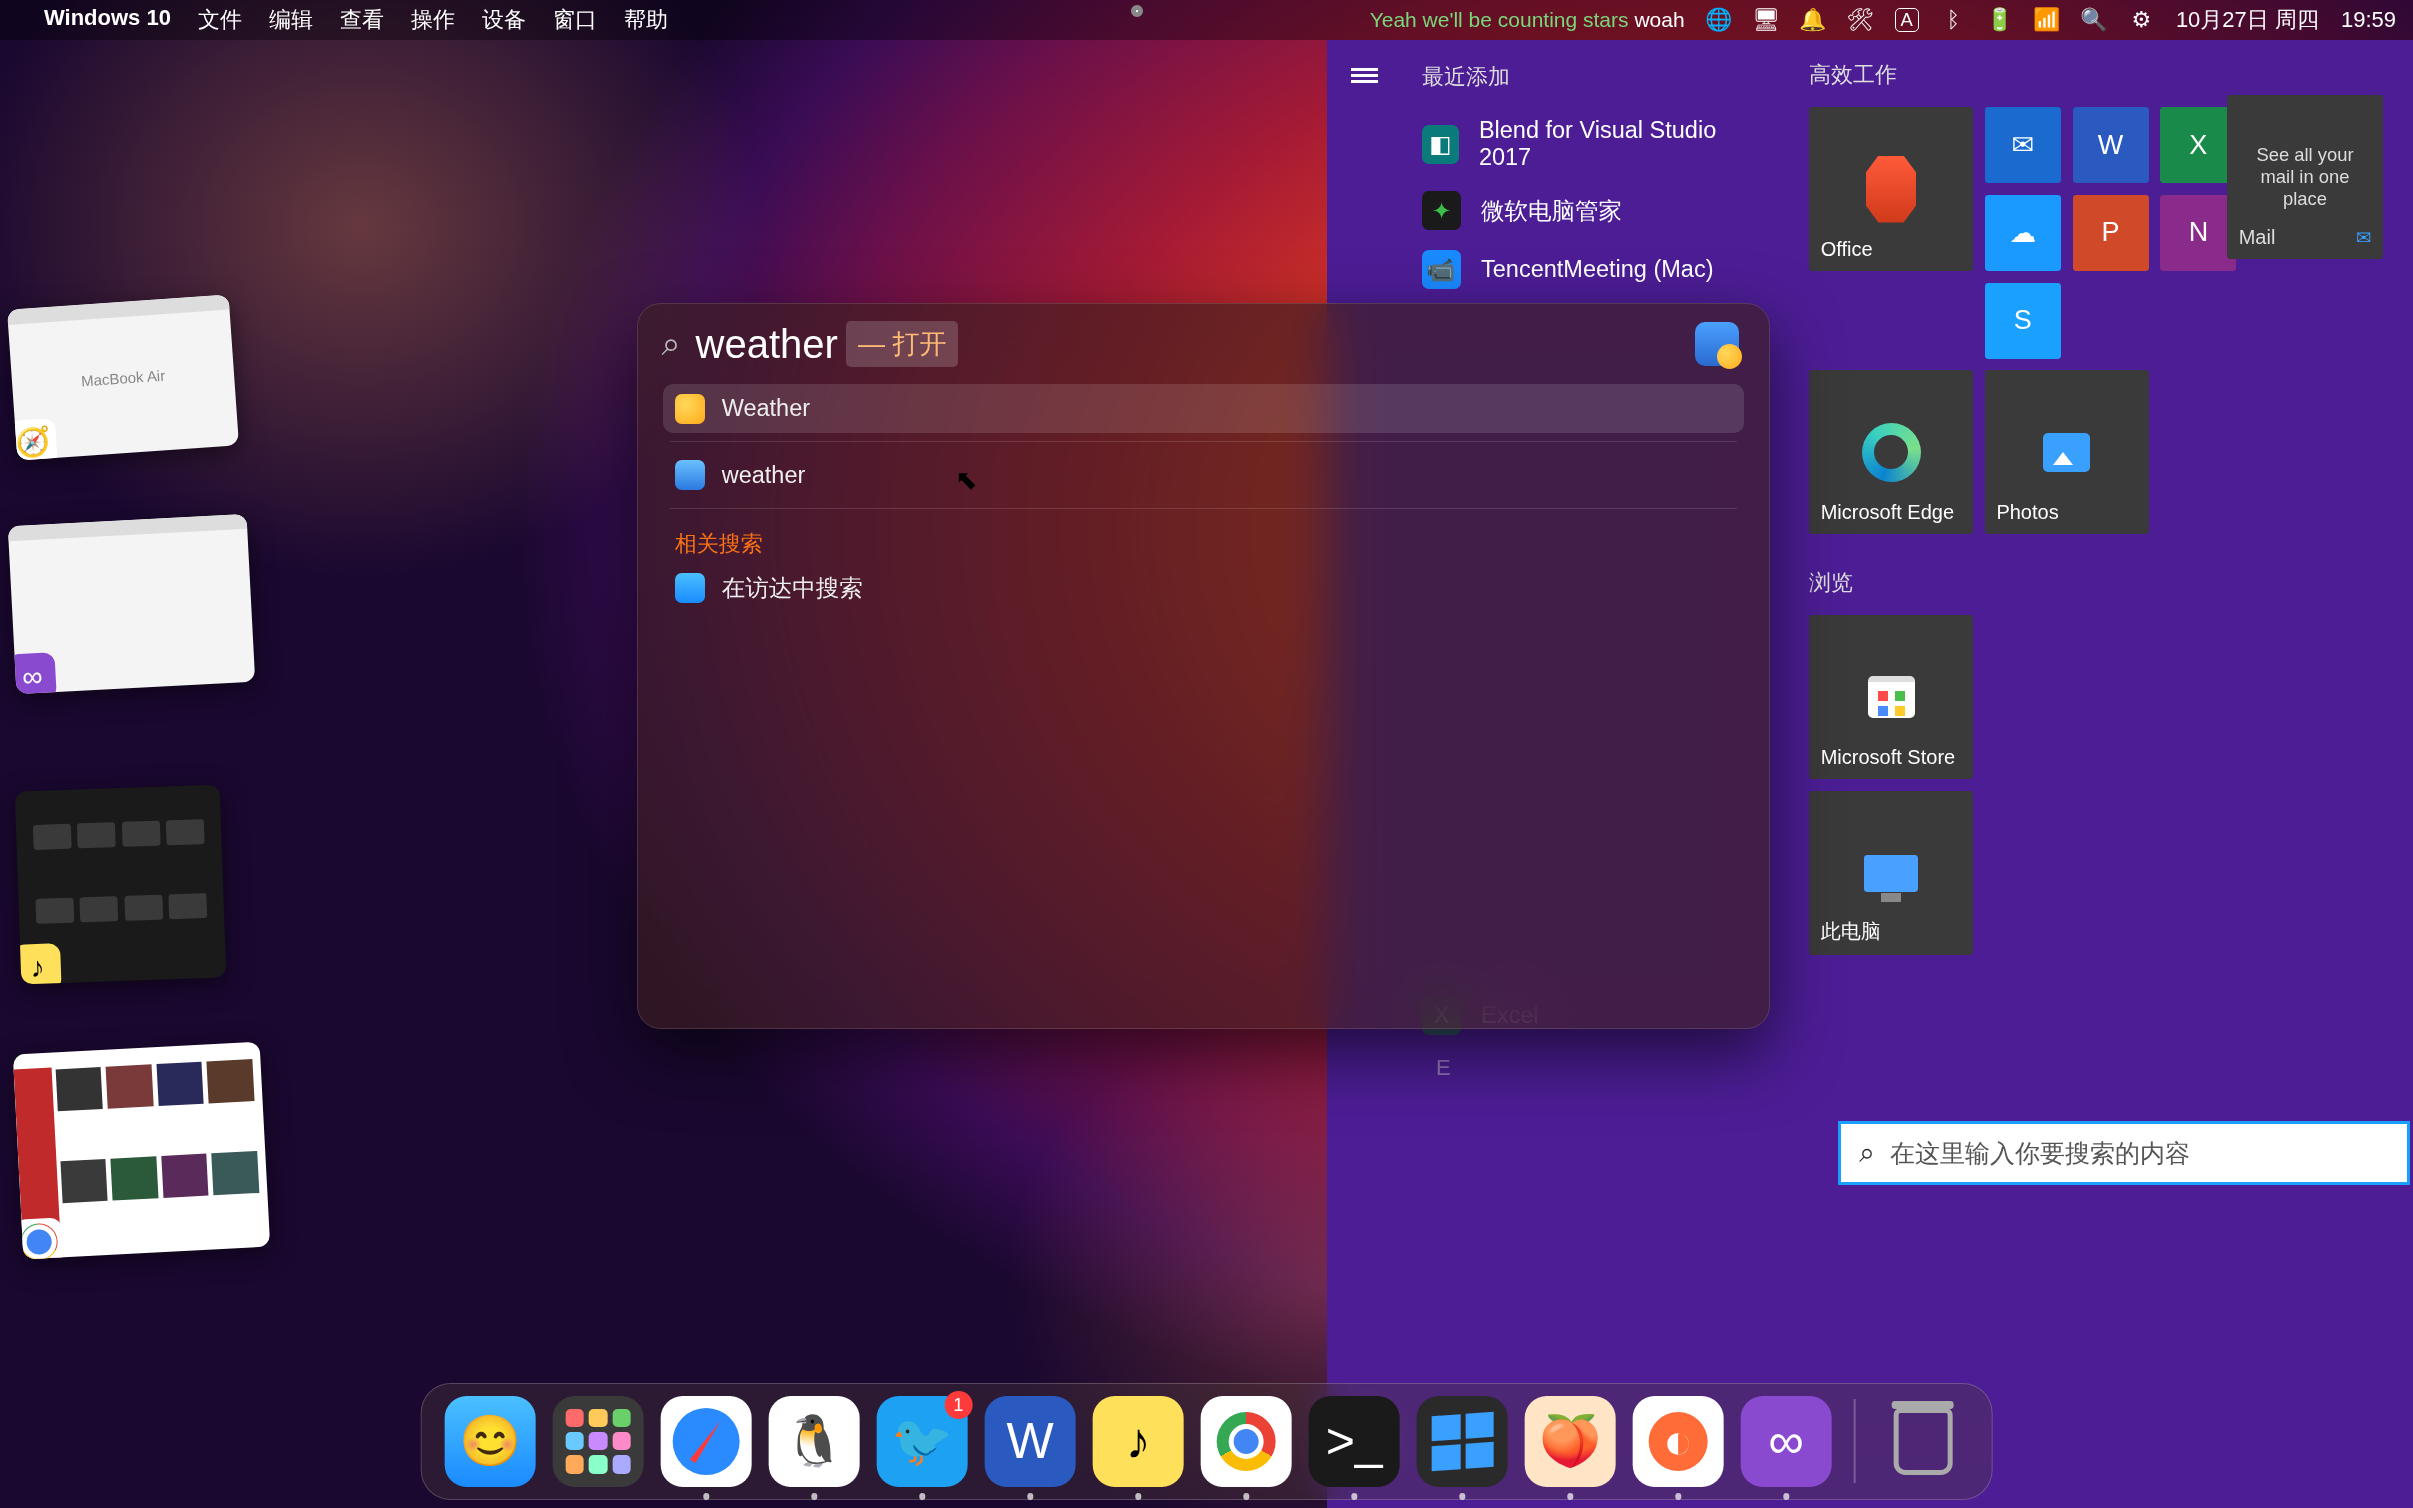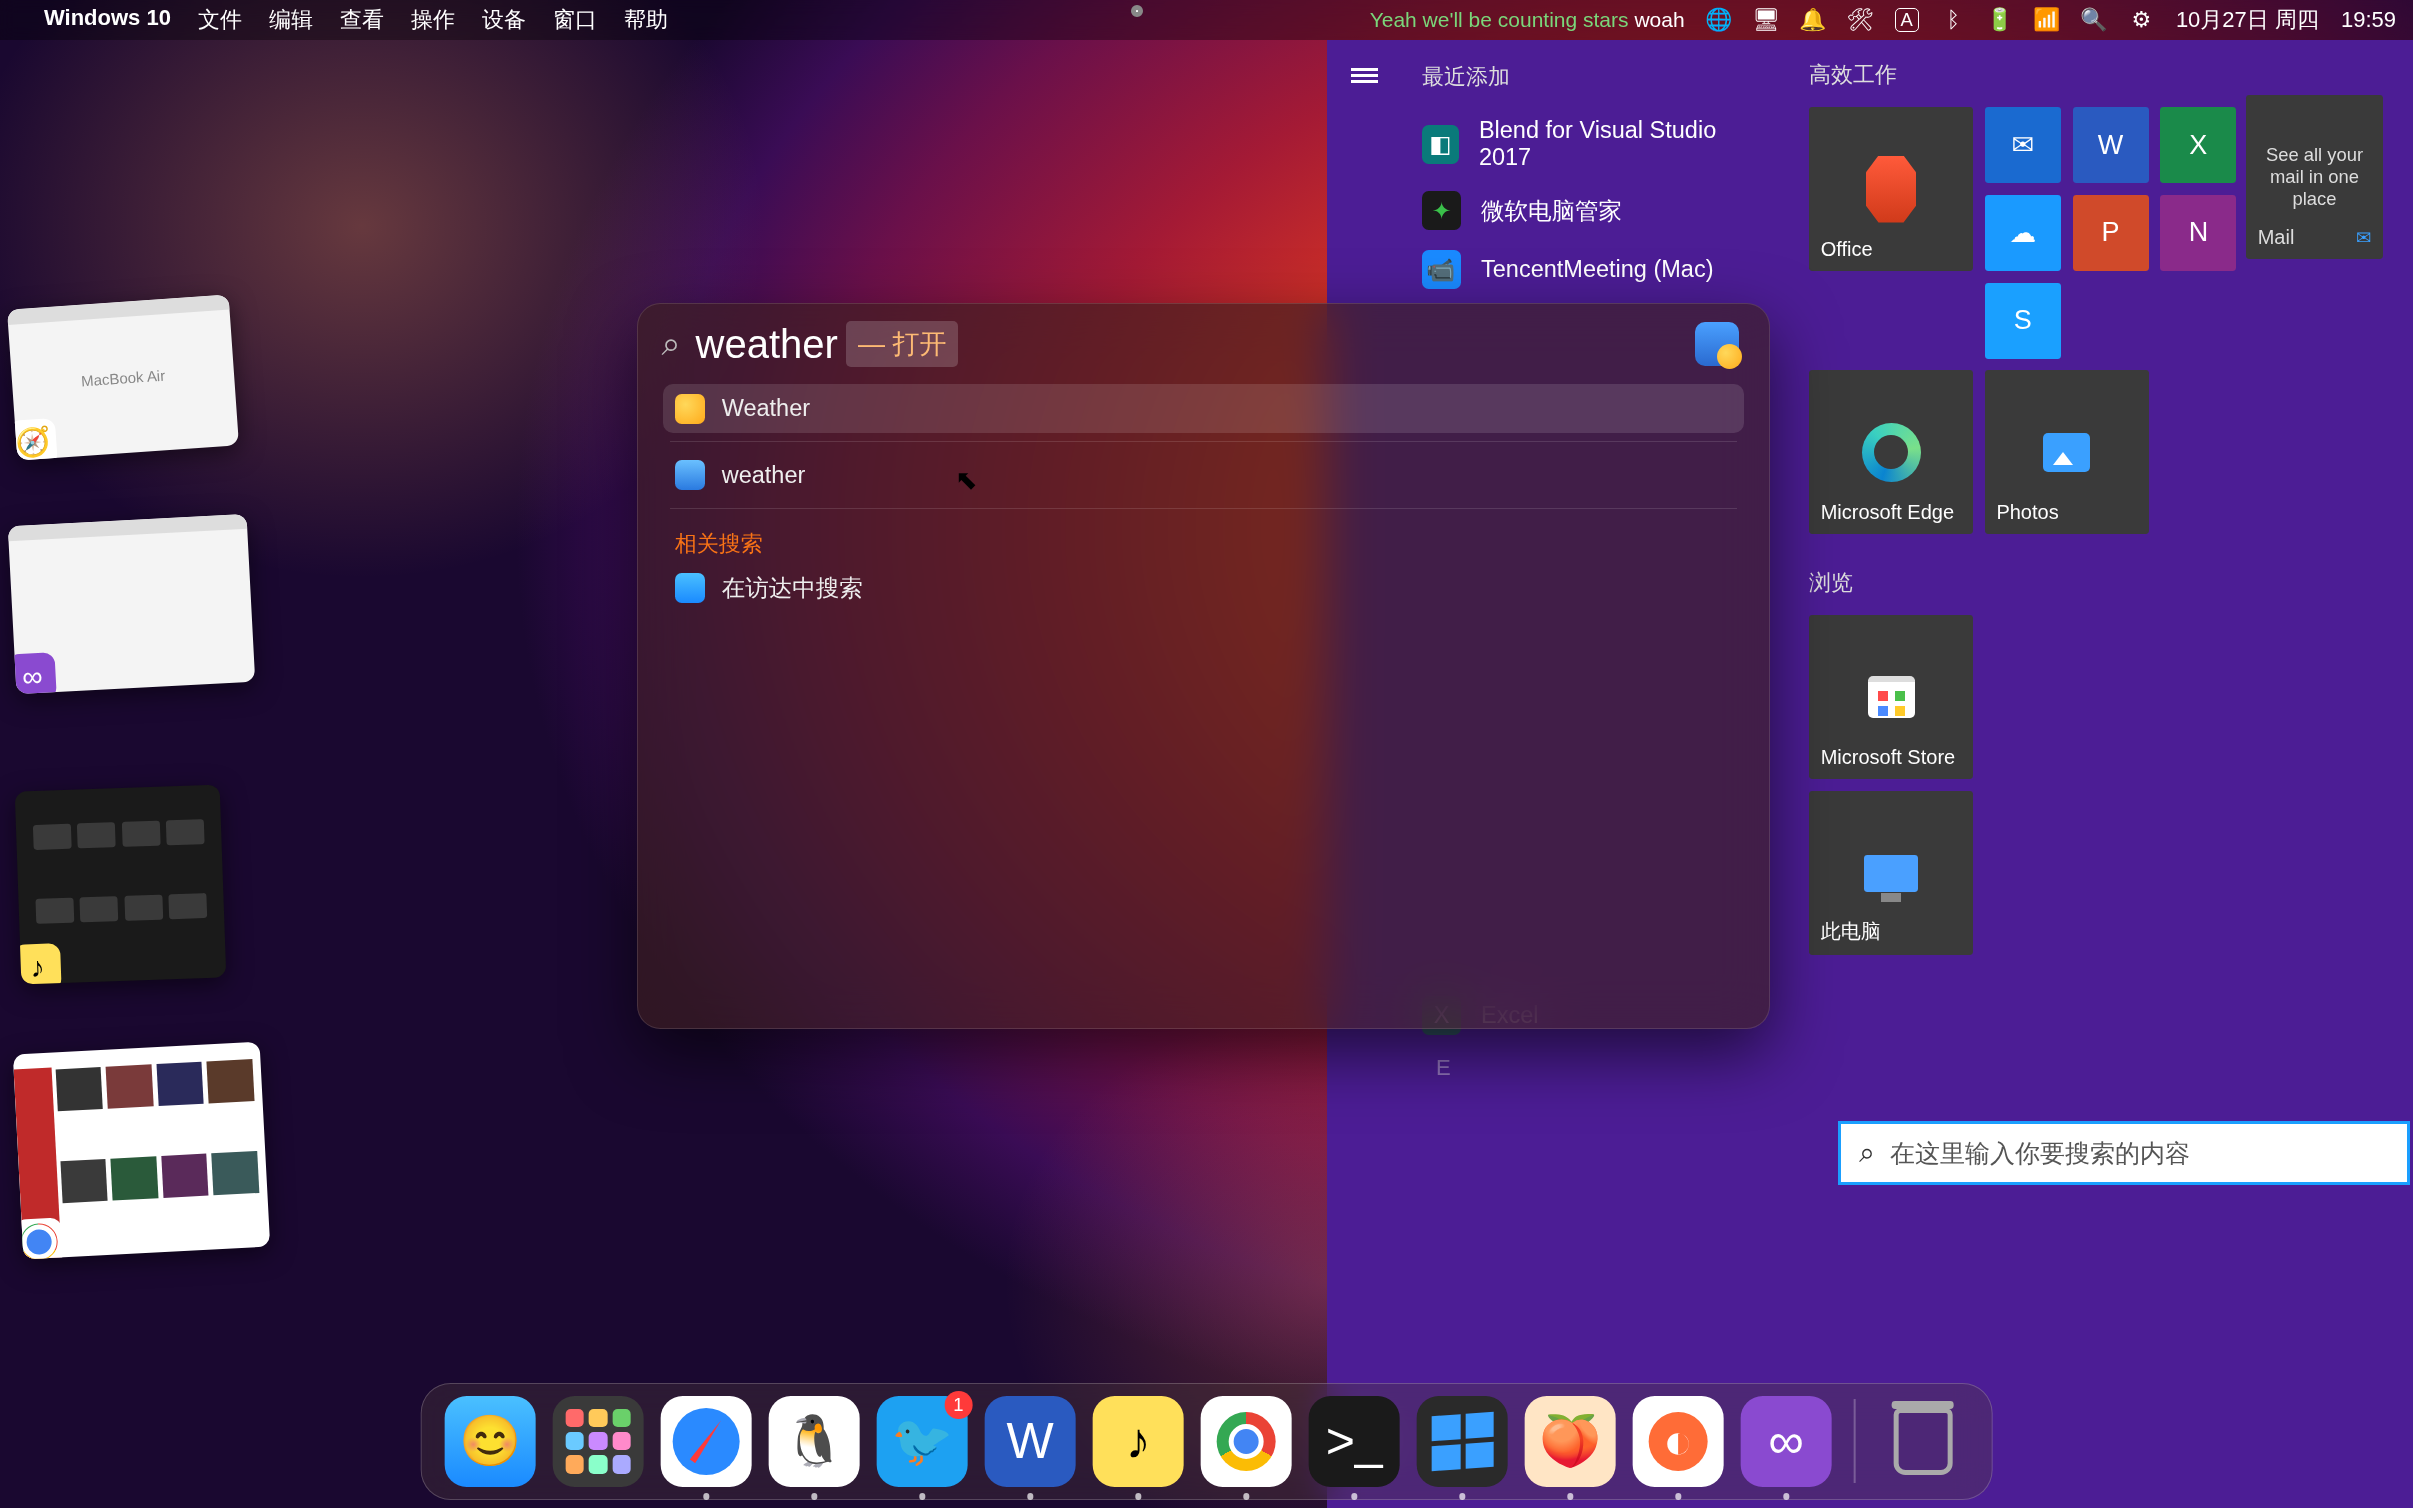--- a/index.html
+++ b/index.html
@@ -270,21 +270,21 @@
       </div>
       <div class="quad" style="width:76px; height:164px; grid-template-columns:1fr;">
         <div class="tile tile-sm mini" style="background:#1a8a4a;">X</div>
         <div class="tile tile-sm mini" style="background:#8a2a8a;">N</div>
       </div>
     </div>
     <div class="sm-row" style="margin-top:11.7px; align-items:flex-end;">
       <div style="width:164px;"></div>
       <div class="tile tile-sm mini" style="background:#1aa0ff;">S</div>
       <div style="width:76px;"></div>
-      <div class="tile tile-wide" style="position:absolute; right:30px; top:55px; width:137px; height:164px;">
+      <div class="tile tile-wide" style="position:absolute; right:30px; top:55px; width:156px; height:164px;">
         <span>See all your mail in one place</span>
         <div class="label">Mail</div>
         <span style="position:absolute; right:11.7px; bottom:10px; color:#3aa0ff;">✉</span>
       </div>
     </div>
     <div class="sm-row" style="margin-top:11.7px;">
       <div class="tile tile-md">
         <div class="edge-ico"></div>
         <div class="label">Microsoft Edge</div>
       </div>

